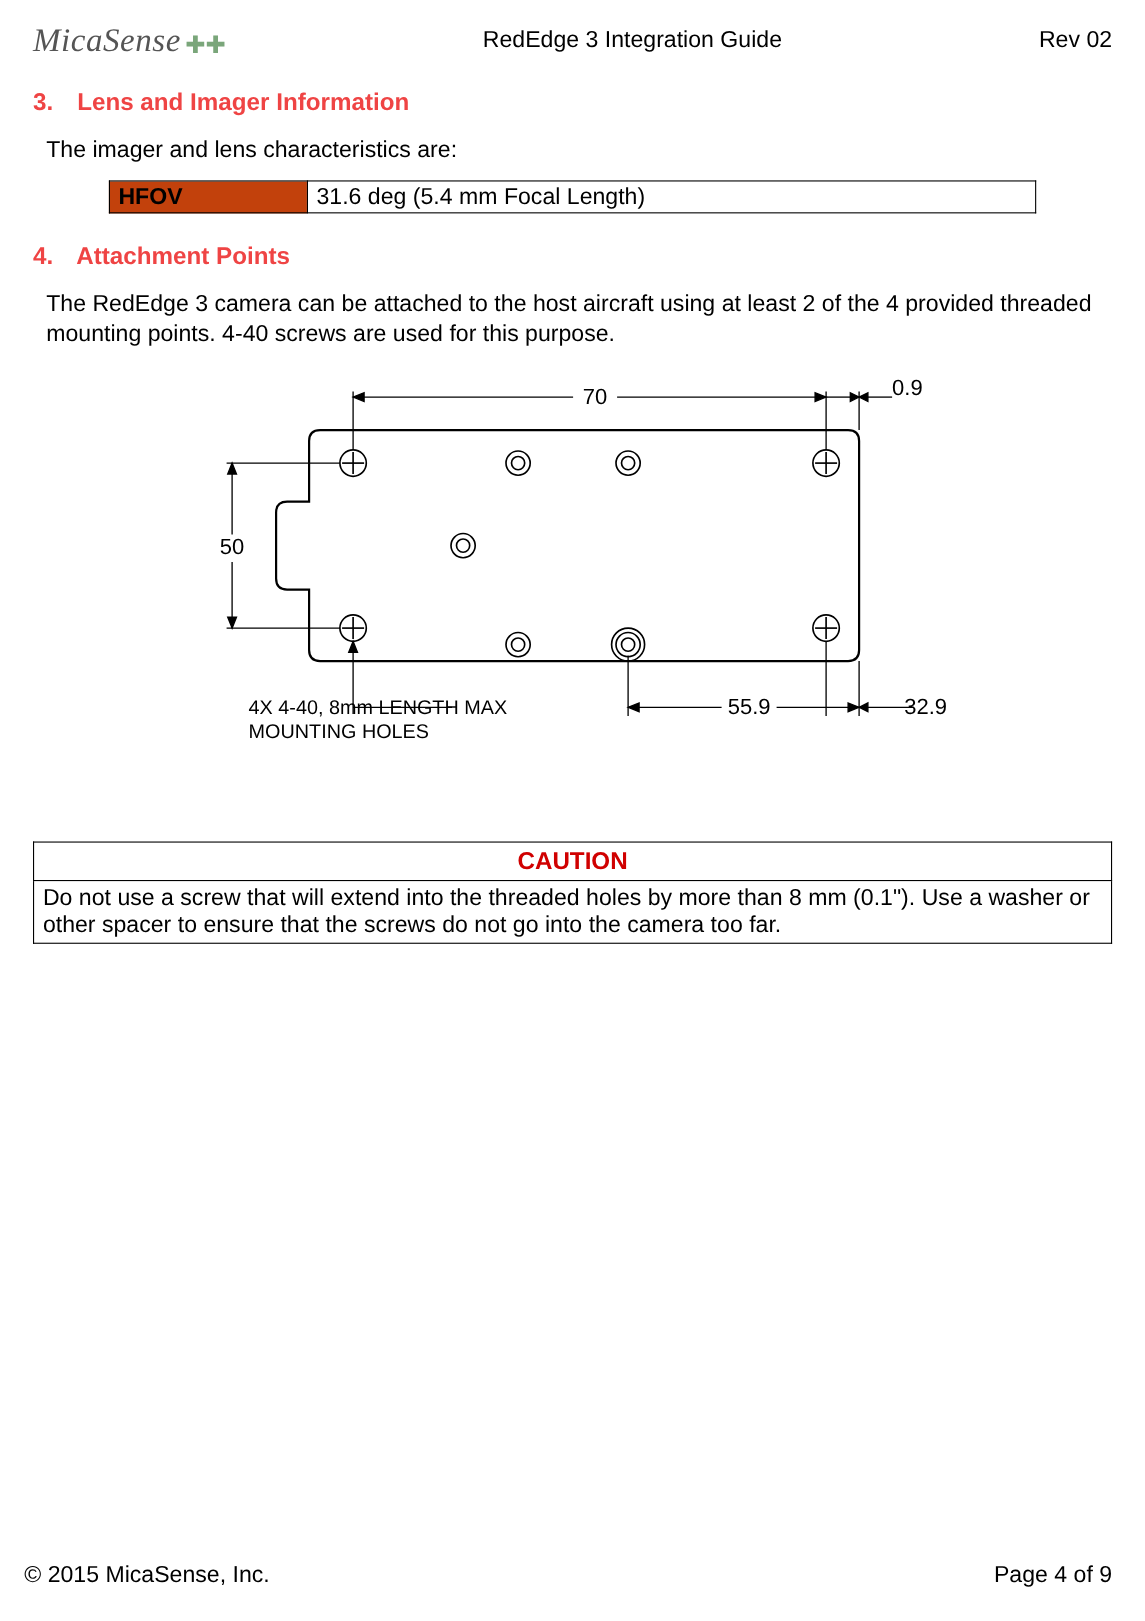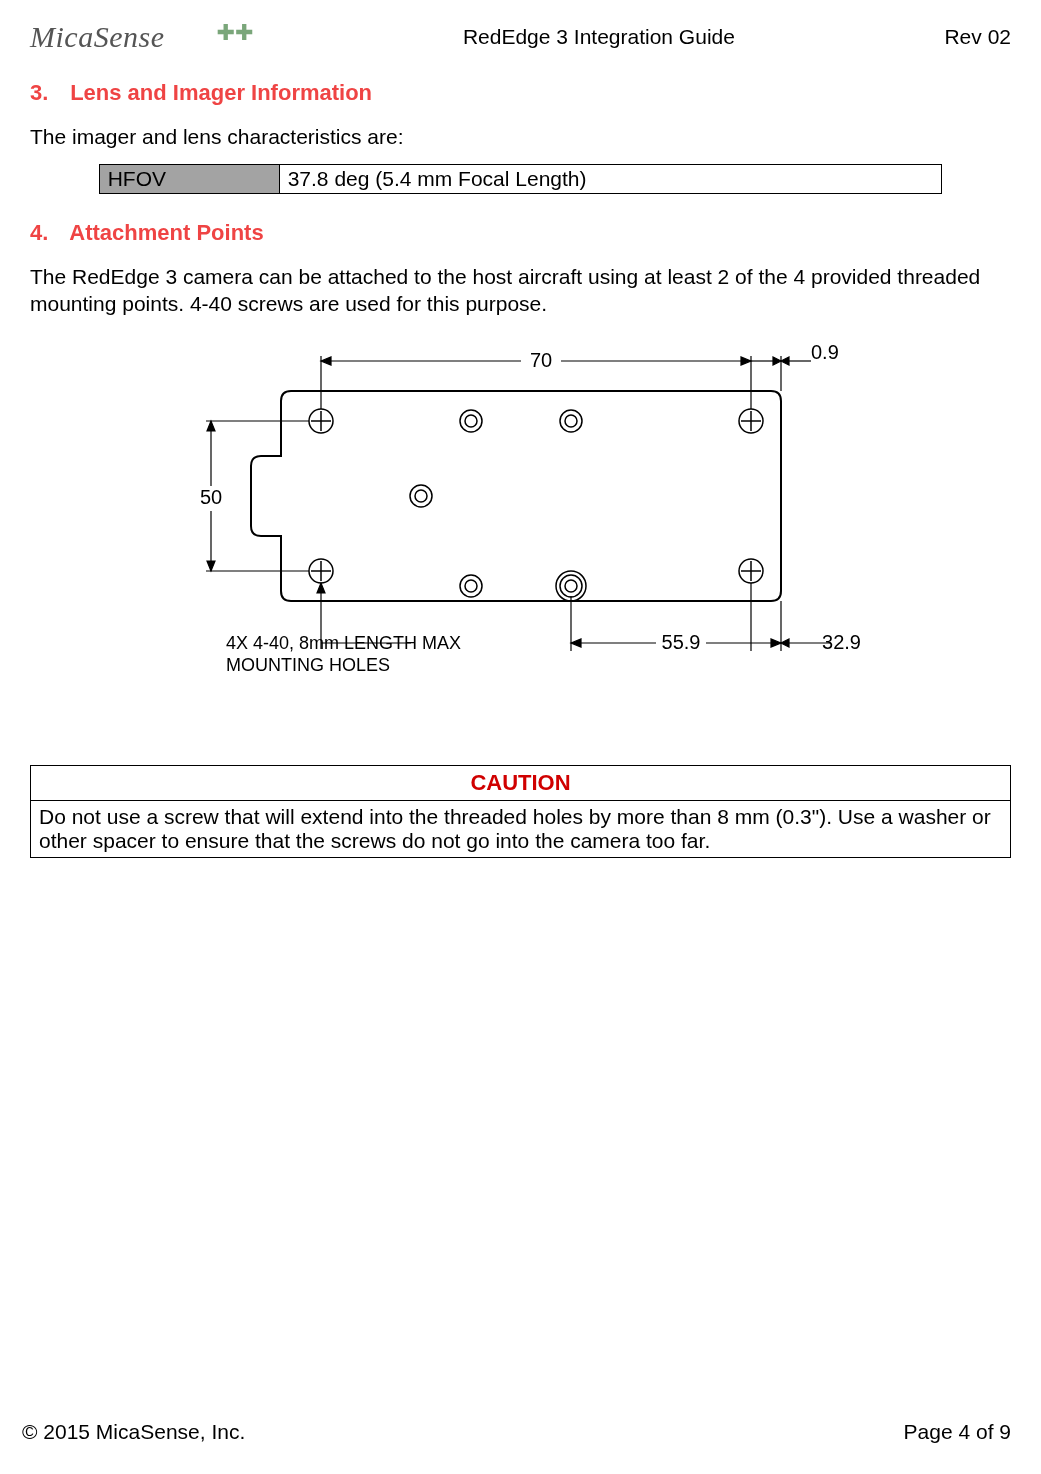--- a/index.html
+++ b/index.html
@@ -7,31 +7,31 @@
       font-family: Arial, Helvetica, sans-serif;
       font-size: 21px;
       color: #000;
       width: 1041px;
       height: 1474px;
       padding: 20px 30px 20px 30px;
       position: relative;
       background: #fff;
     }
     .hdr { display: flex; align-items: center; justify-content: space-between; margin-bottom: 26px; }
-    .hdr-left { display: flex; align-items: flex-start; gap: 48px; }
+    .hdr-left { display: flex; align-items: flex-end; }
     .logo { font-family: Georgia, 'Times New Roman', serif; font-style: italic; font-size: 30px; color: #555; letter-spacing: 0.5px; }
     .logo-mark { display:inline-block; margin-left:4px; color:#7aa67a; font-size:22px; vertical-align: middle;}
     .hdr-center { text-align: left; }
     .hdr-right { text-align: right; }
     h2.section { color: #ef4444; font-size: 22px; font-weight: bold; margin-top: 18px; margin-bottom: 18px; }
     .sec-num { display:inline-block; width: 34px; }
-    p.body { line-height: 1.25; margin-bottom: 14px; }
+    p.body { line-height: 1.25; margin-bottom: 14px; margin-left: 12px; }
     table.spec { border-collapse: collapse; width: 86%; margin: 4px auto 26px auto; }
     table.spec td { border: 1px solid #000; padding: 2px 8px; font-size: 21px; }
-    table.spec td.label { background: #a3a3a3; font-weight: normal; width: 180px; }
+    table.spec td.label { background: #c2410c; font-weight: bold; width: 180px; }
     .diagram { width: 700px; height: 370px; margin: 10px auto 0 auto; }
     .caution-tbl { border-collapse: collapse; width: 100%; margin-top: 64px; }
     .caution-tbl td { border: 1px solid #000; padding: 4px 8px; }
     .caution-hd { text-align: center; font-weight: bold; color: #d00000; font-size: 22px; }
     .ftr { position: absolute; bottom: 30px; left: 22px; right: 30px; display: flex; justify-content: space-between; font-size: 21px; }
     svg text { font-family: Arial, Helvetica, sans-serif; }
   </style>
 </head>
 <body>
 
@@ -47,21 +47,21 @@
 <h2 class="section">
   <span class="sec-num">3.</span>
   <span>Lens and Imager Information</span>
 </h2>
 <p class="body">The imager and lens characteristics are:</p>
 
 <table class="spec">
   <tbody>
       <tr>
     <td class="label">HFOV</td>
-    <td> 37.8 deg (5.4 mm Focal Length)</td>
+    <td> 31.6 deg (5.4 mm Focal Length)</td>
   </tr>
 </tbody>
   </table>
 
 <h2 class="section">
   <span class="sec-num">4.</span>
   <span>Attachment Points</span>
 </h2>
 <p class="body">The RedEdge 3 camera can be attached to the host aircraft using at least 2 of the 4 provided threaded mounting points. 4-40 screws are used for this purpose.</p>
 
@@ -168,21 +168,21 @@
   <text x="55" y="340" font-size="18">MOUNTING HOLES</text>
 </svg>
 </div>
 
 <table class="caution-tbl">
   <tbody>
       <tr>
         <td class="caution-hd">CAUTION</td>
       </tr>
   <tr>
-        <td>Do not use a screw that will extend into the threaded holes by more than 8 mm (0.3"). Use a washer or other spacer to ensure that the screws do not go into the camera too far.</td>
+        <td>Do not use a screw that will extend into the threaded holes by more than 8 mm (0.1"). Use a washer or other spacer to ensure that the screws do not go into the camera too far.</td>
       </tr>
 </tbody>
   </table>
 
 <div class="ftr">
   <span>© 2015 MicaSense, Inc.</span>
   <span>Page 4 of 9</span>
 </div>
 
 </body></html>

